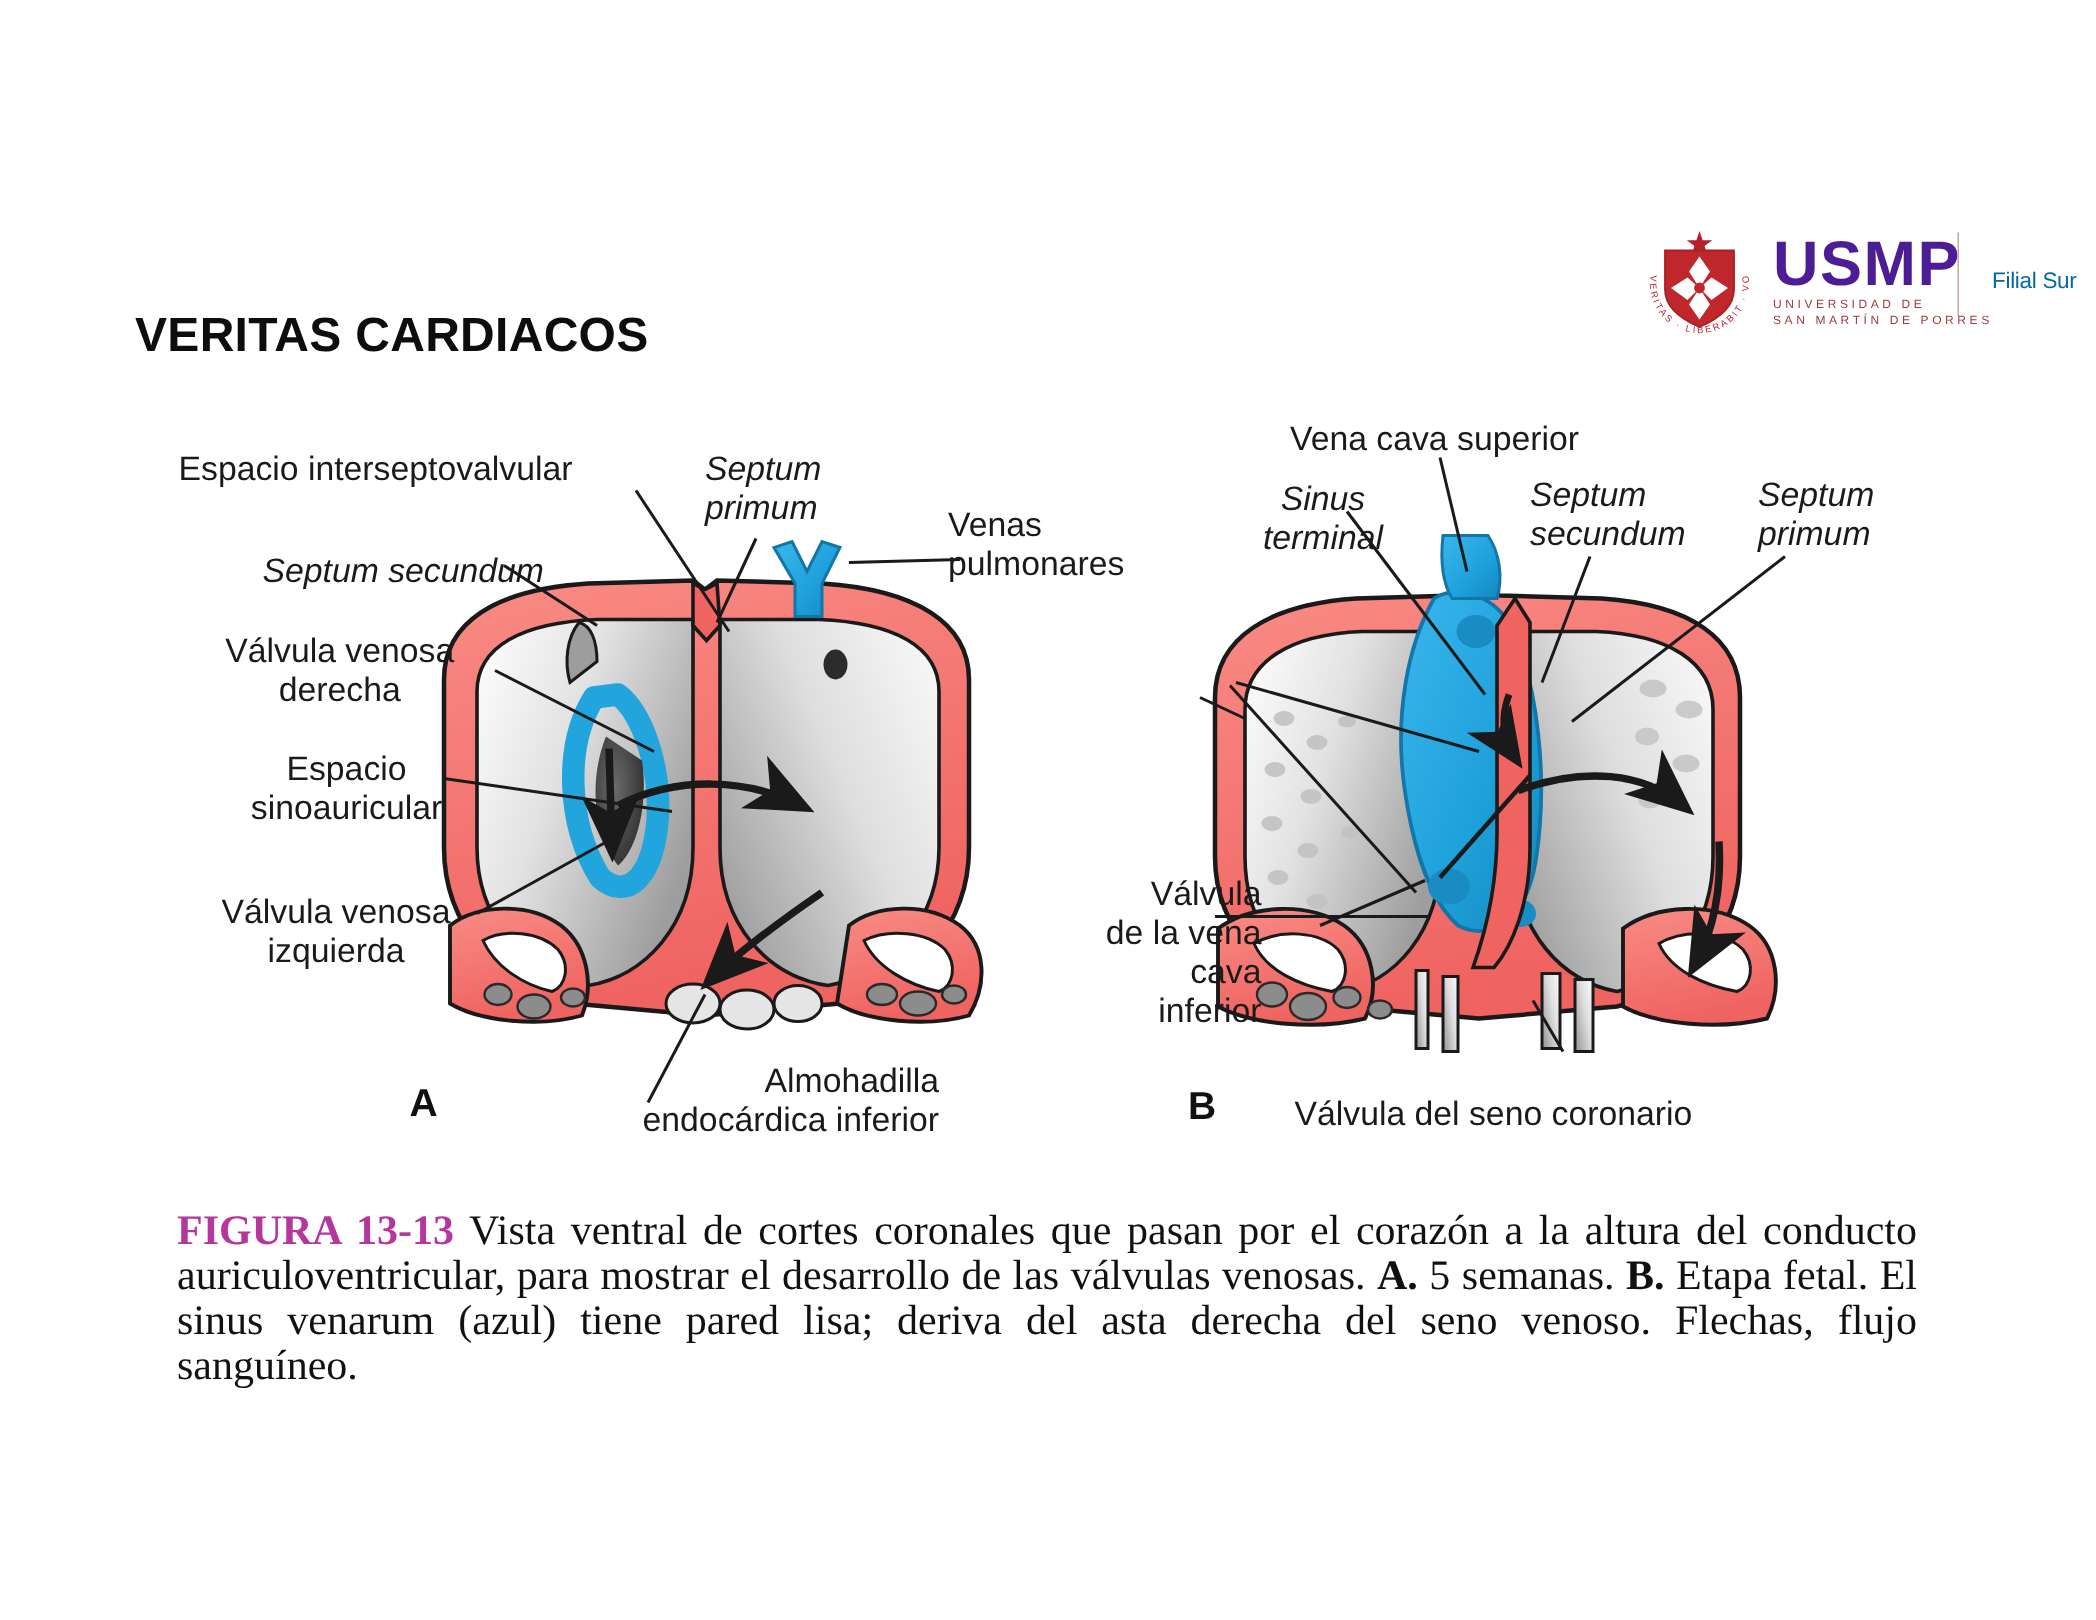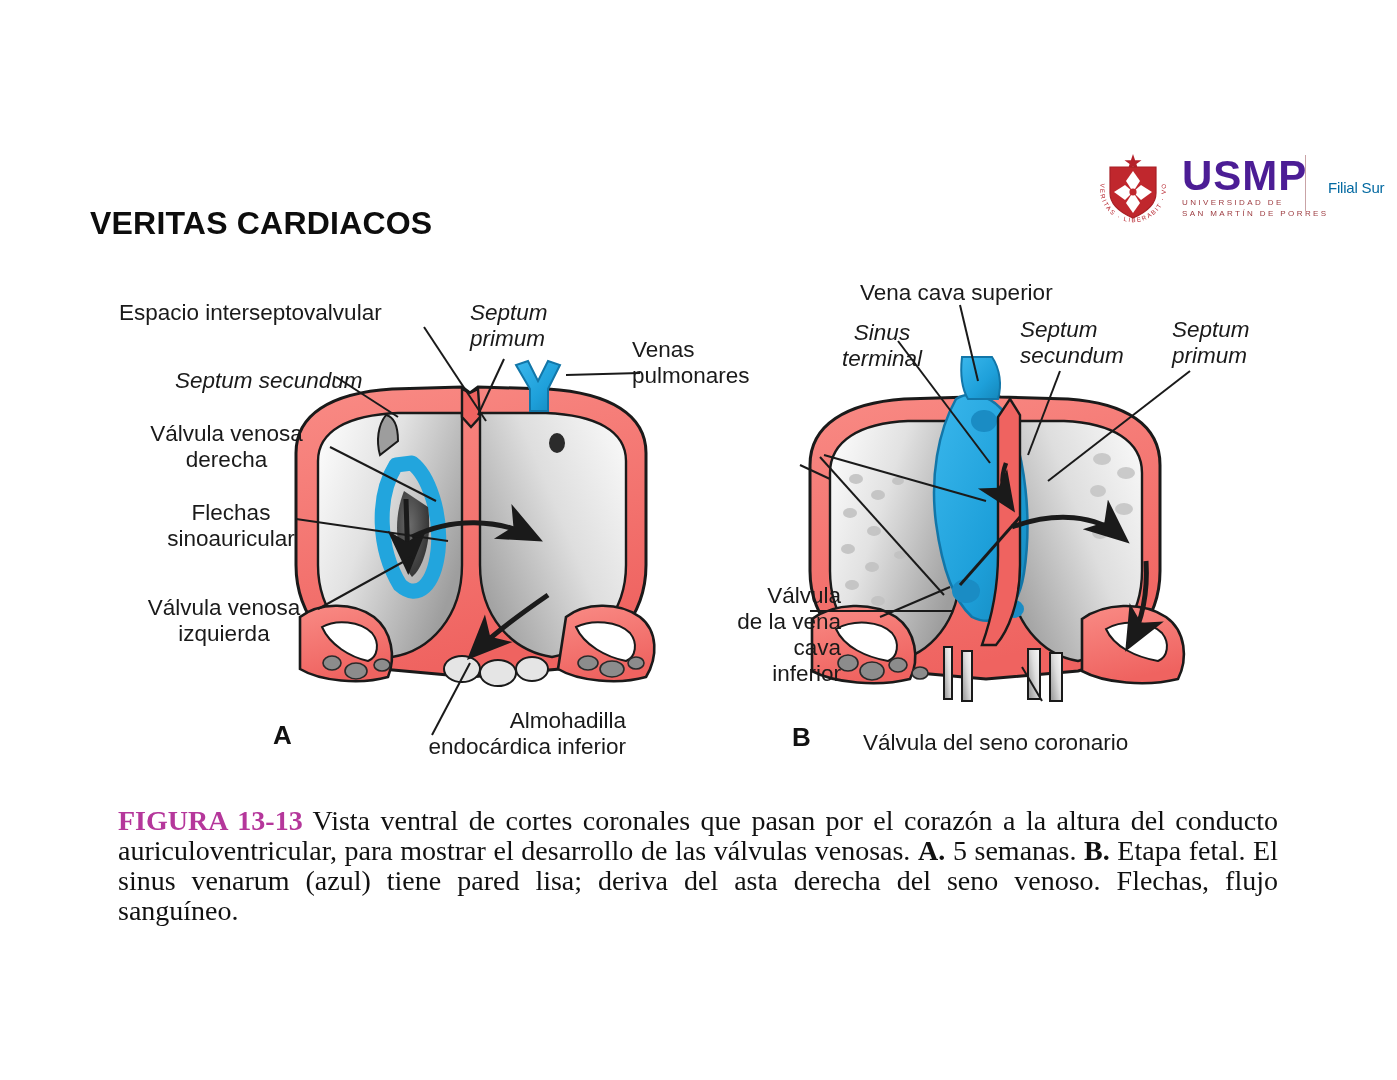--- a/index.html
+++ b/index.html
@@ -266,21 +266,21 @@
   </svg>
 
   <div class="fig-label" style="left:119px;top:35px;">Espacio interseptovalvular</div>
   <div class="fig-label it" style="left:470px;top:35px;text-align:left;">Septum
 primum</div>
   <div class="fig-label it" style="left:175px;top:103px;">Septum secundum</div>
   <div class="fig-label" style="left:632px;top:72px;">Venas
 pulmonares</div>
   <div class="fig-label" style="left:129px;top:156px;text-align:center;width:195px;">Válvula venosa
 derecha</div>
-  <div class="fig-label" style="left:138px;top:235px;text-align:center;width:186px;">Flechas
+  <div class="fig-label" style="left:138px;top:235px;text-align:center;width:186px;">Espacio
 sinoauricular</div>
   <div class="fig-label" style="left:124px;top:330px;text-align:center;width:200px;">Válvula venosa
 izquierda</div>
   <div class="fig-label" style="left:366px;top:443px;text-align:right;width:260px;">Almohadilla
 endocárdica inferior</div>
   <div class="panel-letter" style="left:273px;top:455px;">A</div>
 
   <div class="fig-label" style="left:860px;top:15px;">Vena cava superior</div>
   <div class="fig-label it" style="left:823px;top:55px;text-align:center;width:118px;">Sinus
 terminal</div>

